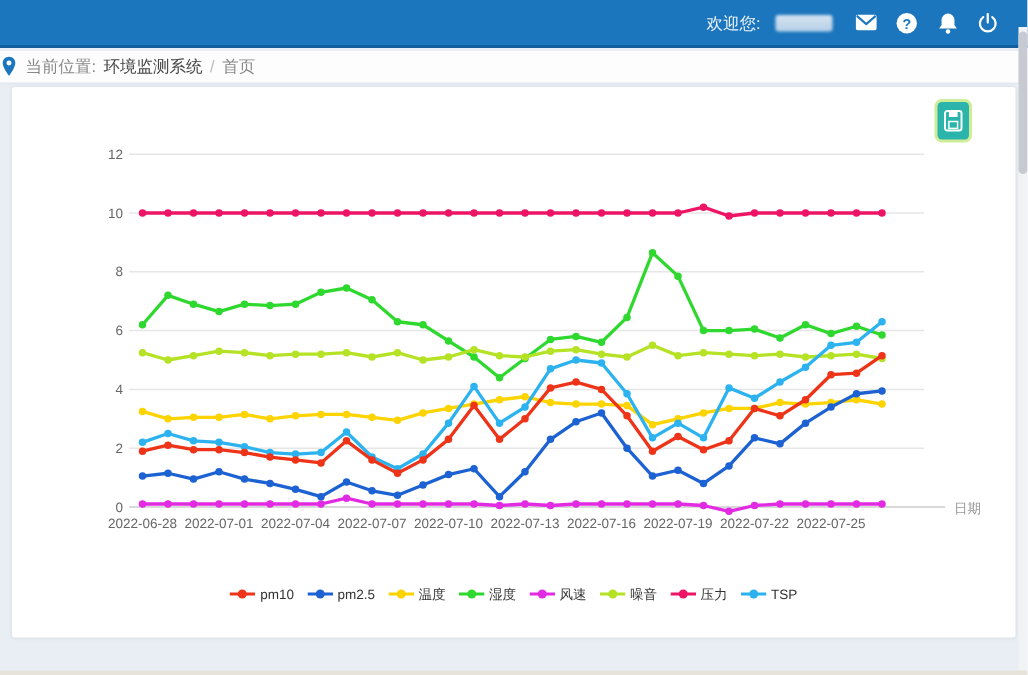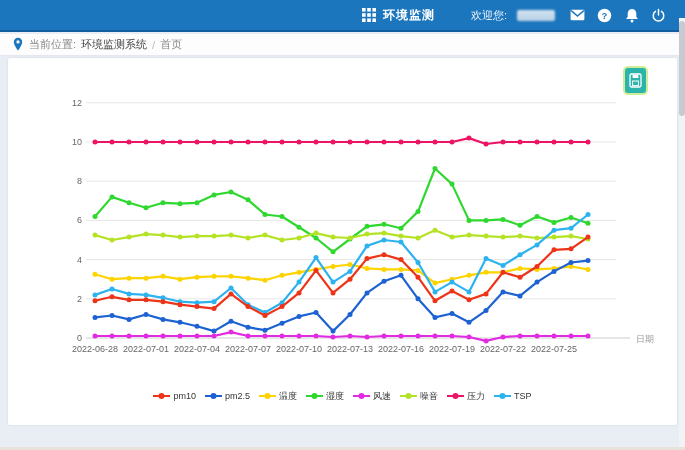--- a/index.html
+++ b/index.html
@@ -19,21 +19,21 @@
   .welcome{font-size:11px;color:#eaf3fb;}
   .user-blur{
     width:38px;height:11px;border-radius:2px;margin-right:4px;
     background:linear-gradient(#d3e2f0,#b7d1e7);filter:blur(1px);
   }
   .hdr-icon{width:17px;height:17px;display:flex;align-items:center;justify-content:center;cursor:pointer;}
   
   .crumb-bar{
     position:absolute;top:34px;left:0;width:685px;height:22px;background:#fdfdfd;
     border-bottom:1px solid #e3e8ee;display:flex;align-items:center;gap:5px;
-    padding-left:12px;box-sizing:border-box;font-size:11px;color:#888;
+    padding-left:0;box-sizing:border-box;font-size:11px;color:#888;
   }
   .crumb-root{font-weight:normal;color:#444;}
   .crumb-sep{color:#bbb;}
   .crumb-cur{color:#888;text-align:center;}
   
   .card{
     position:absolute;left:8px;top:58px;width:669px;height:367px;
     background:#fff;border-radius:2px;box-shadow:0 0 3px rgba(0,0,0,.08);
   }
   .save-btn{
@@ -54,38 +54,20 @@
   .legend-label{font-size:9px;color:#333;}
   
   .scrollbar{position:absolute;right:0;top:18px;width:6px;height:432px;background:#f2f3f5;}
   .scroll-thumb{position:absolute;left:0;top:3px;width:6px;height:95px;background:#c7cbd1;border-radius:3px;}
   .bottom-edge{position:absolute;left:0;bottom:0;width:685px;height:3px;background:#e7e3db;}
 </style>
 </head>
 <body>
 
 <div class="top-bar">
-  <div class="app-chip">
-    <span class="hdr-icon">
-      <svg width="14" height="14" viewBox="0 0 14 14">
-        <g fill="#fff">
-          <rect x="0" y="0" width="3.6" height="3.6"></rect>
-            <rect x="5.2" y="0" width="3.6" height="3.6"></rect>
-            <rect x="10.4" y="0" width="3.6" height="3.6"></rect>
-          <rect x="0" y="5.2" width="3.6" height="3.6"></rect>
-            <rect x="5.2" y="5.2" width="3.6" height="3.6"></rect>
-            <rect x="10.4" y="5.2" width="3.6" height="3.6"></rect>
-          <rect x="0" y="10.4" width="3.6" height="3.6"></rect>
-            <rect x="5.2" y="10.4" width="3.6" height="3.6"></rect>
-            <rect x="10.4" y="10.4" width="3.6" height="3.6"></rect>
-        </g>
-      </svg>
-    </span>
-    <span class="app-name">环境监测</span>
-  </div>
   <span class="welcome">欢迎您:</span>
   <span class="user-blur"></span>
   <span class="hdr-icon">
     <svg width="15" height="12" viewBox="0 0 15 12">
       <rect x="0.6" y="0.8" width="13.8" height="10.4" rx="1.2" fill="#fff"></rect>
       <polyline points="1.2,1.6 7.5,7 13.8,1.6" fill="none" stroke="#1b76bd" stroke-width="1.4"></polyline>
     </svg>
   </span>
   <span class="hdr-icon">
     <svg width="15" height="15" viewBox="0 0 15 15">

